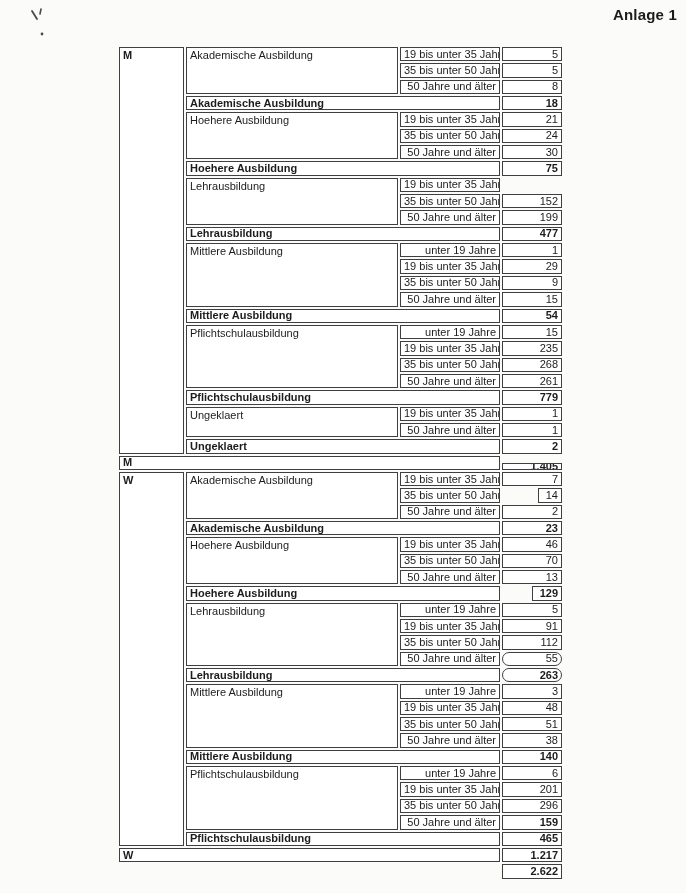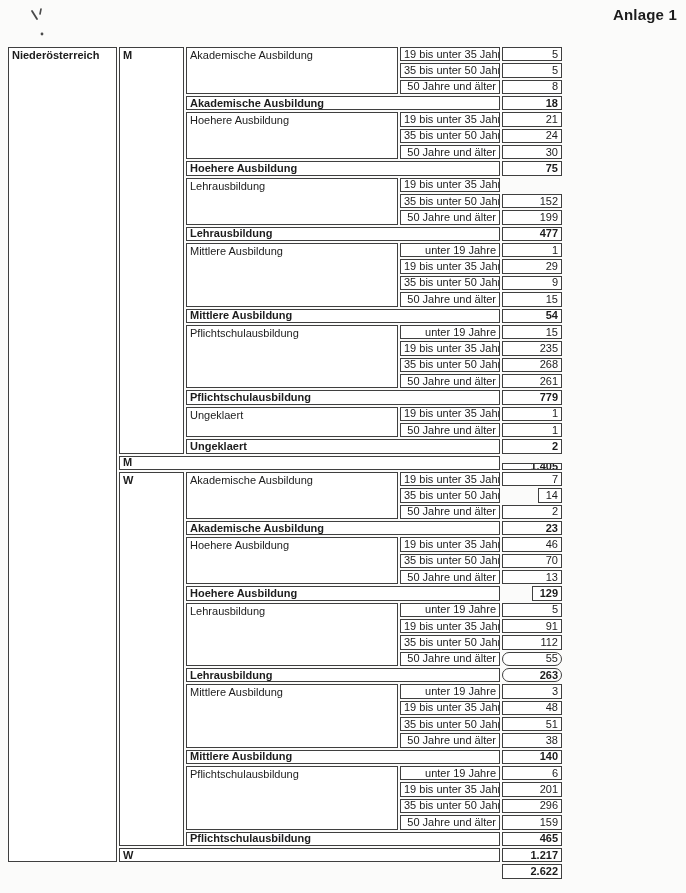--- a/index.html
+++ b/index.html
@@ -59,21 +59,20 @@
 
   <svg class="hand-mark" viewBox="0 0 26 34" xmlns="http://www.w3.org/2000/svg">
     <path d="M6 5 L11 13" stroke="#4a4a4a" stroke-width="1.8" stroke-linecap="round" fill="none"></path>
     <path d="M15 3 L14 8" stroke="#4a4a4a" stroke-width="1.6" stroke-linecap="round" fill="none"></path>
     <circle cx="16" cy="28" r="1.4" fill="#4a4a4a"></circle>
   </svg>
 
   <div class="annotation">Anlage 1</div>
 
   <div class="grid">
-      <div class="cell bold top" style="grid-area: 1 / 1 / span 50 / span 1;">Niederösterreich</div>
       <div class="cell bold top" style="grid-area: 1 / 2 / span 25 / span 1;">M</div>
       <div class="cell top" style="grid-area: 1 / 3 / span 3 / span 1;">Akademische Ausbildung</div>
       <div class="cell age" style="grid-area: 1 / 4 / span 1 / span 1;">19 bis unter 35 Jahre</div>
       <div class="cell val" style="grid-area: 1 / 5 / span 1 / span 1;">5</div>
       <div class="cell age" style="grid-area: 2 / 4 / span 1 / span 1;">35 bis unter 50 Jahre</div>
       <div class="cell val" style="grid-area: 2 / 5 / span 1 / span 1;">5</div>
       <div class="cell age right" style="grid-area: 3 / 4 / span 1 / span 1;">50 Jahre und älter</div>
       <div class="cell val" style="grid-area: 3 / 5 / span 1 / span 1;">8</div>
       <div class="cell bold" style="grid-area: 4 / 3 / span 1 / span 2;">Akademische Ausbildung</div>
       <div class="cell val bold" style="grid-area: 4 / 5 / span 1 / span 1;">18</div>
@@ -168,21 +167,21 @@
       <div class="cell bold" style="grid-area: 44 / 3 / span 1 / span 2;">Mittlere Ausbildung</div>
       <div class="cell val bold" style="grid-area: 44 / 5 / span 1 / span 1;">140</div>
       <div class="cell top" style="grid-area: 45 / 3 / span 4 / span 1;">Pflichtschulausbildung</div>
       <div class="cell age right" style="grid-area: 45 / 4 / span 1 / span 1;">unter 19 Jahre</div>
       <div class="cell val" style="grid-area: 45 / 5 / span 1 / span 1;">6</div>
       <div class="cell age" style="grid-area: 46 / 4 / span 1 / span 1;">19 bis unter 35 Jahre</div>
       <div class="cell val" style="grid-area: 46 / 5 / span 1 / span 1;">201</div>
       <div class="cell age" style="grid-area: 47 / 4 / span 1 / span 1;">35 bis unter 50 Jahre</div>
       <div class="cell val" style="grid-area: 47 / 5 / span 1 / span 1;">296</div>
       <div class="cell age right" style="grid-area: 48 / 4 / span 1 / span 1;">50 Jahre und älter</div>
-      <div class="cell val" style="grid-area: 48 / 5 / span 1 / span 1;">159</div>
+      <div class="cell val" style="grid-area: 48 / 5 / span 1 / span 1; font-weight: bold;">159</div>
       <div class="cell bold" style="grid-area: 49 / 3 / span 1 / span 2;">Pflichtschulausbildung</div>
       <div class="cell val bold" style="grid-area: 49 / 5 / span 1 / span 1;">465</div>
       <div class="cell bold" style="grid-area: 50 / 2 / span 1 / span 3;">W</div>
       <div class="cell val bold" style="grid-area: 50 / 5 / span 1 / span 1;">1.217</div>
       <div class="cell val bold" style="grid-area: 51 / 5 / span 1 / span 1;">2.622</div>
     </div>
 
 </div>
 
 </body></html>

